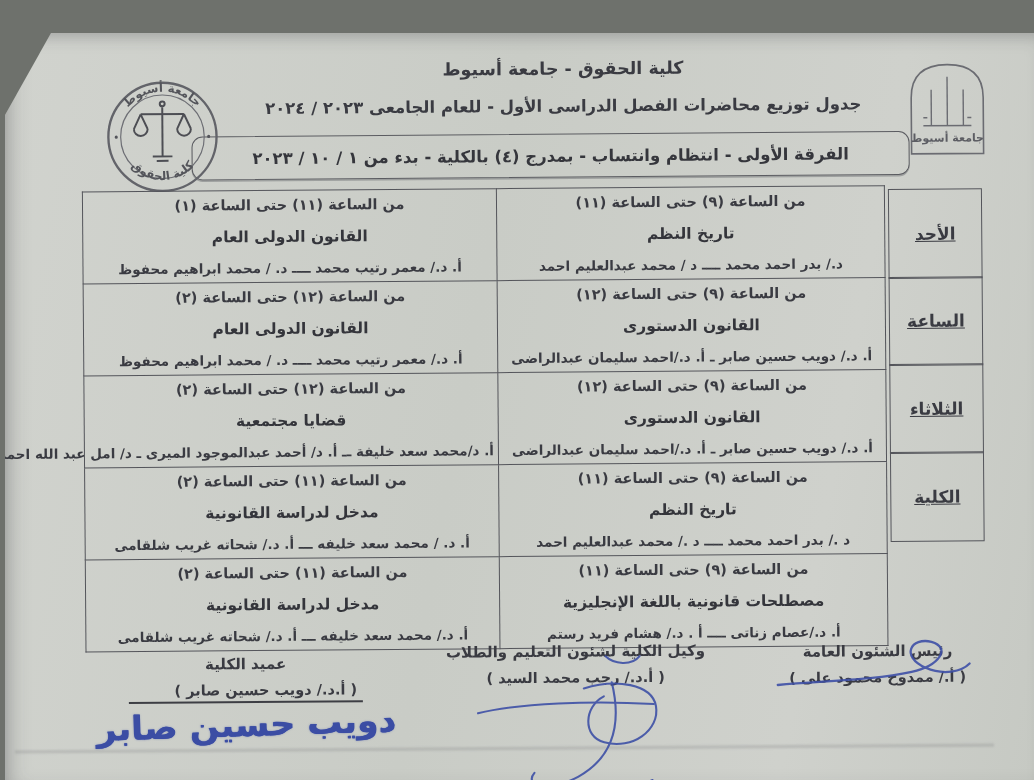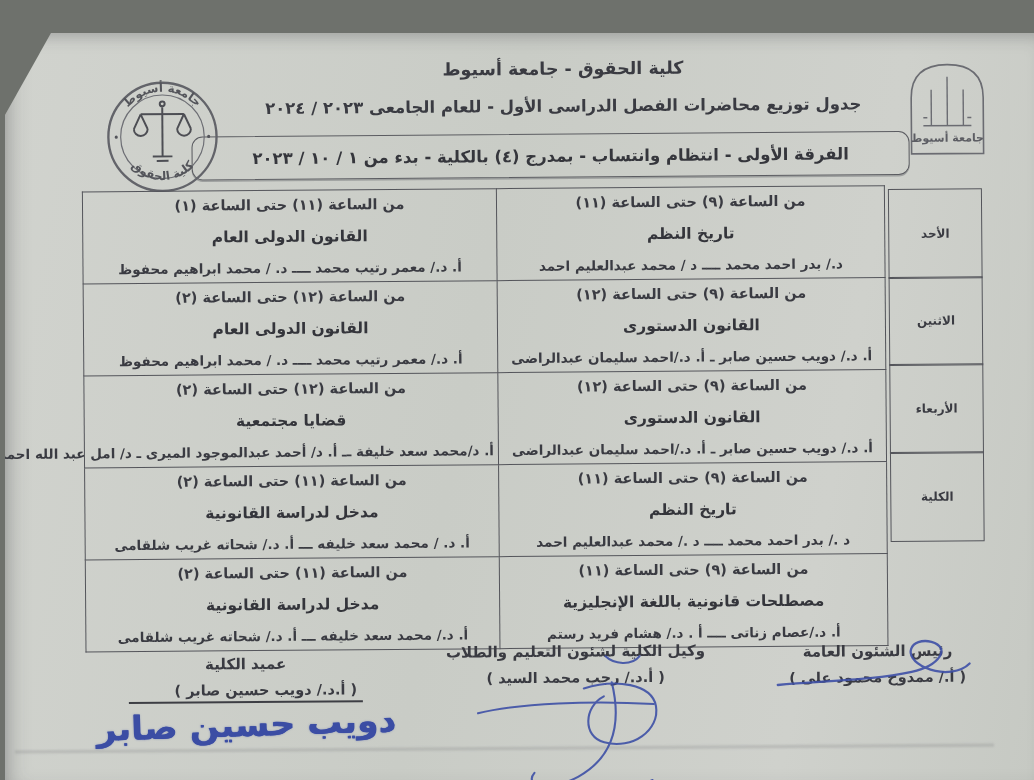--- a/index.html
+++ b/index.html
@@ -41,21 +41,21 @@
   table.main td{border:1.8px solid #54555b;padding:0;vertical-align:top;height:91px;}
   .cell{display:flex;flex-direction:column;justify-content:space-between;height:79px;padding:6px 4px 6px;}
   .time{font-size:14.5px;font-weight:bold;text-align:center;white-space:nowrap;}
   .course{font-size:15.5px;font-weight:bold;text-align:center;white-space:nowrap;color:#34353b;}
   .lect{font-size:13.5px;font-weight:bold;text-align:center;white-space:nowrap;}
 
   .day-stack{position:absolute;top:159px;left:884px;width:94px;}
   .day-cell{
     height:87.5px;border:1.8px solid #54555b;margin-top:-1.8px;
     display:flex;align-items:center;justify-content:center;
-    font-size:12px;font-weight:bold;
+    font-size:17px;font-weight:bold;text-decoration:underline;
   }
   .day-cell:first-child{margin-top:0;}
 
   .sig-block{position:absolute;text-align:center;font-weight:bold;}
   .sig-title{font-size:15px;}
   .sig-name{font-size:14.5px;margin-top:9px;}
   .sig-ga{top:612px;left:745px;width:250px;}
   .sig-vd{top:610px;left:428px;width:280px;}
   .sig-dean{top:620px;left:88px;width:300px;}
   .sig-dean .sig-name{display:inline-block;border-bottom:2px solid #3d3e44;padding:0 6px 3px 46px;}
@@ -203,22 +203,22 @@
             <div class="course">مدخل لدراسة القانونية</div>
             <div class="lect">أ. د./ محمد سعد خليفه   ـــ   أ. د./ شحاته غريب شلقامى</div>
           </div>
             </td>
         </tr>
       </tbody>
     </table>
 
     <div class="day-stack">
       <div class="day-cell">الأحد</div>
-      <div class="day-cell">الاثنين</div>
-      <div class="day-cell">الأربعاء</div>
+      <div class="day-cell">الساعة</div>
+      <div class="day-cell">الثلاثاء</div>
       <div class="day-cell">الكلية</div>
     </div>
 
     <div class="sig-block sig-ga">
       <div class="sig-title">رئيس الشئون العامة</div>
       <div class="sig-name">( أ./ ممدوح محمود على )</div>
     </div>
     <svg class="sig-ink ga-ink" width="230" height="72" viewBox="0 0 230 72">
       <path d="M22,56 C70,52 118,52 156,44 C184,38 196,20 176,14 C156,9 144,28 170,40 C188,48 206,44 214,36" fill="none" stroke="#3e50a6" stroke-width="2.3" stroke-linecap="round" opacity="0.9"></path>
     </svg>

